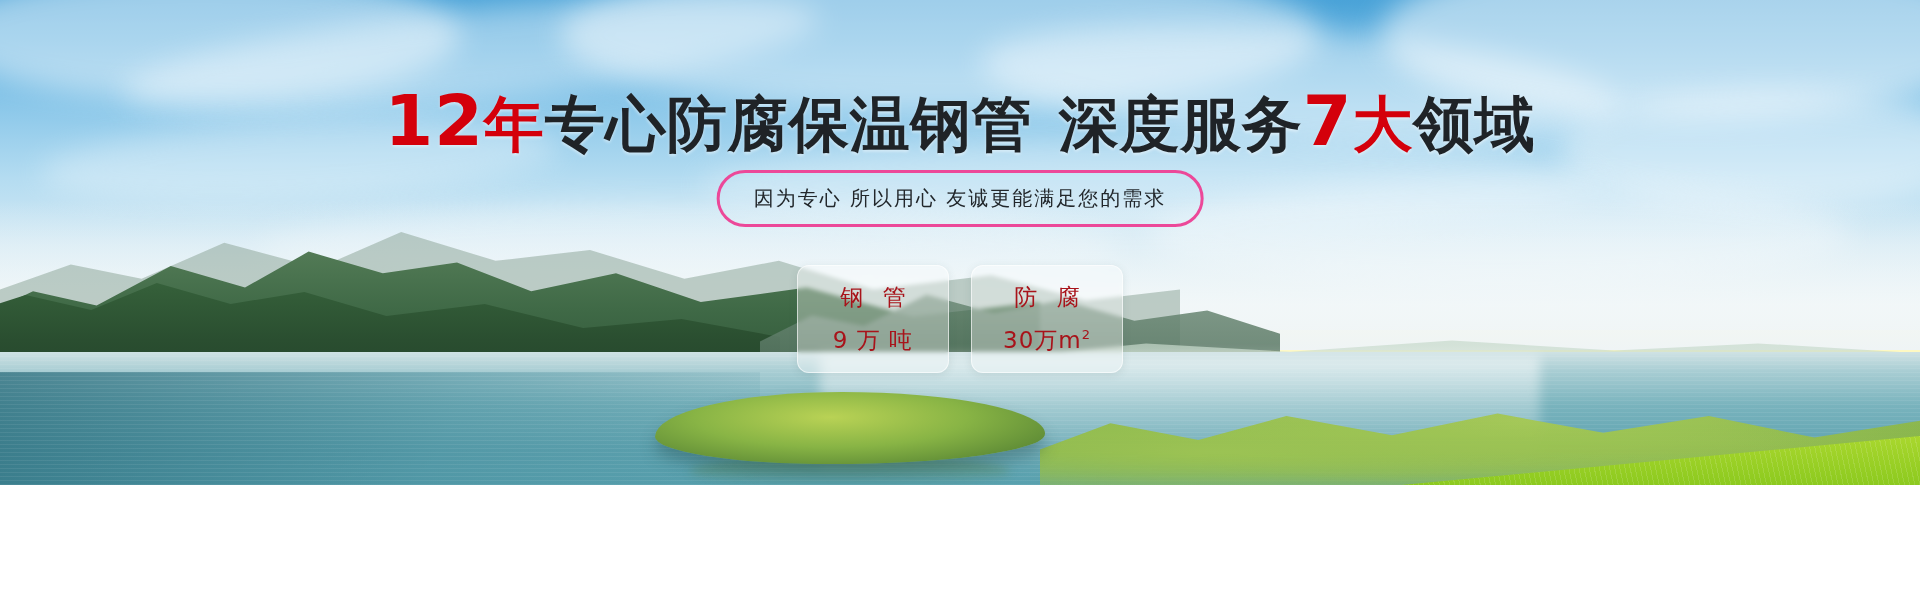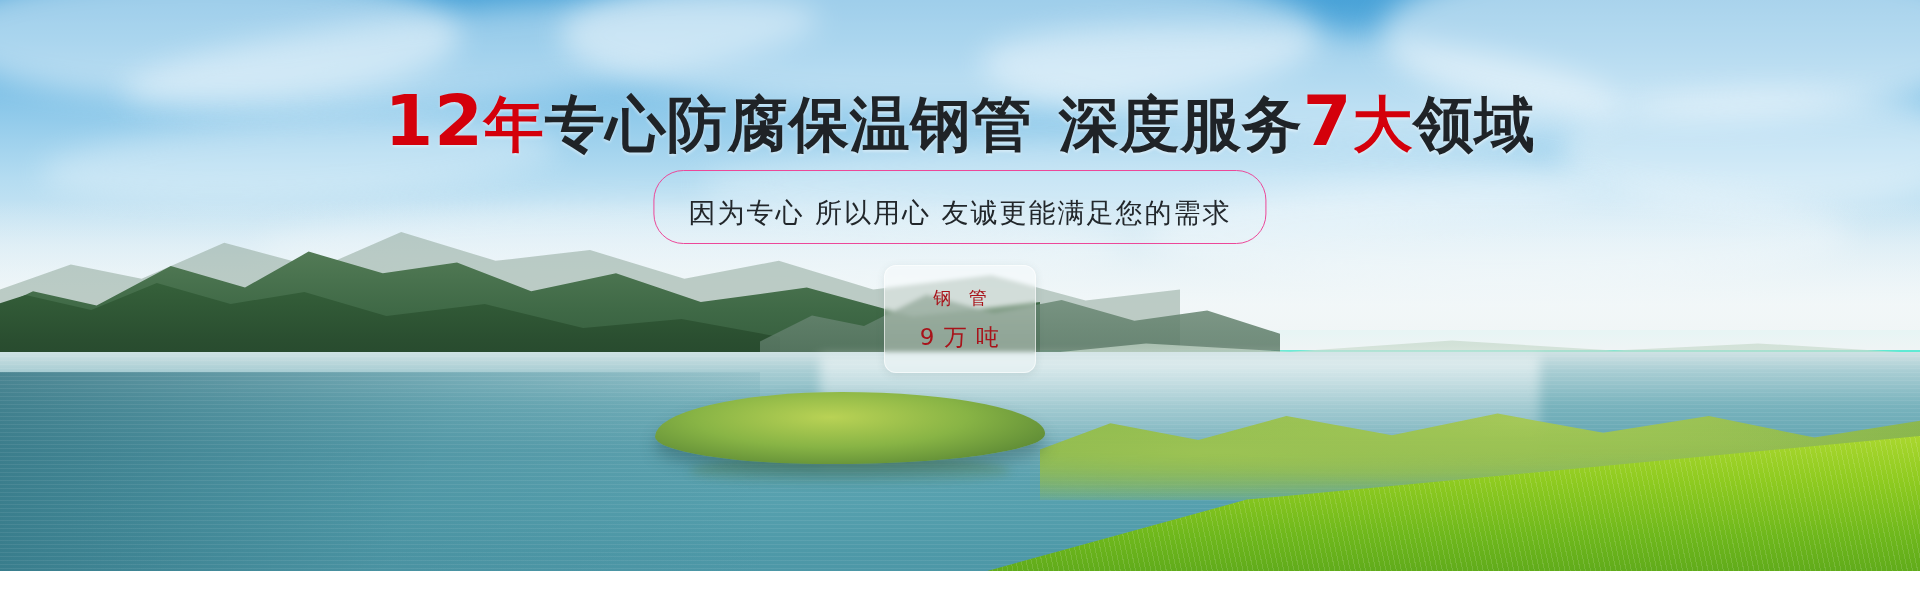--- a/index.html
+++ b/index.html
@@ -2,23 +2,23 @@
 <html><head>
 <meta charset="utf-8">
 <style>
   * { margin:0; padding:0; box-sizing:border-box; }
   html,body { background:#fff; }
   body { font-family:"Liberation Sans","DejaVu Sans",sans-serif; }
 
   .banner {
     position:relative;
     width:1920px;
-    height:571px;
+    height:485px;
     overflow:hidden;
-    background:#5eead4;
+    background:#fef9c3;
   }
 
   
   .sky {
     position:absolute; left:0; top:0; width:1920px; height:330px;
     background:
       linear-gradient(to bottom,
         #4aa3d8 0%,
         #63b2e0 14%,
         #8ec9ea 34%,
@@ -171,24 +171,24 @@
   .headline .red {
     color:#d4000b;
     font-size:70px;
     text-shadow:0 2px 3px rgba(255,255,255,.45);
   }
   .headline .gap { display:inline-block; width:26px; }
 
   .subtitle-pill {
     position:absolute; left:50%; top:170px;
     transform:translateX(-50%);
-    border:1px solid #ec4899;
+    border:3px solid #ec4899;
     border-radius:30px;
-    padding:24px 34px 12px;
-    font-size:27px;
+    padding:12px 34px 12px;
+    font-size:20px;
     color:#22272b;
     letter-spacing:2px;
     white-space:nowrap;
     background:transparent;
     font-family:"DejaVu Sans","Liberation Sans",sans-serif;
   }
 
   
   .cards {
     position:absolute; left:50%; top:265px;
@@ -205,21 +205,21 @@
     backdrop-filter:blur(2px);
     display:flex;
     flex-direction:column;
     align-items:center;
     justify-content:center;
     gap:12px;
     box-shadow:0 2px 8px rgba(60,90,90,.12);
     font-family:"DejaVu Sans","Liberation Sans",sans-serif;
   }
   .card-label {
-    font-size:18px;
+    font-size:23px;
     color:#a8131a;
     letter-spacing:6px;
     text-indent:6px;
     font-weight:500;
   }
   .card-value {
     font-size:23px;
     color:#a8131a;
     letter-spacing:1px;
     white-space:nowrap;
@@ -267,17 +267,21 @@
 
   <div class="subtitle-pill">因为专心 所以用心  友诚更能满足您的需求</div>
 
   <div class="cards">
 
     <div class="card">
       <div class="card-label">钢 管</div>
       <div class="card-value"><span>9 万 吨</span></div>
     </div>
 
+    <div class="card">
+      <div class="card-label">防 腐</div>
+      <div class="card-value"><span>30万m</span><sup>2</sup></div>
+    </div>
 
 
   </div>
 
 </div>
 
 </body></html>

